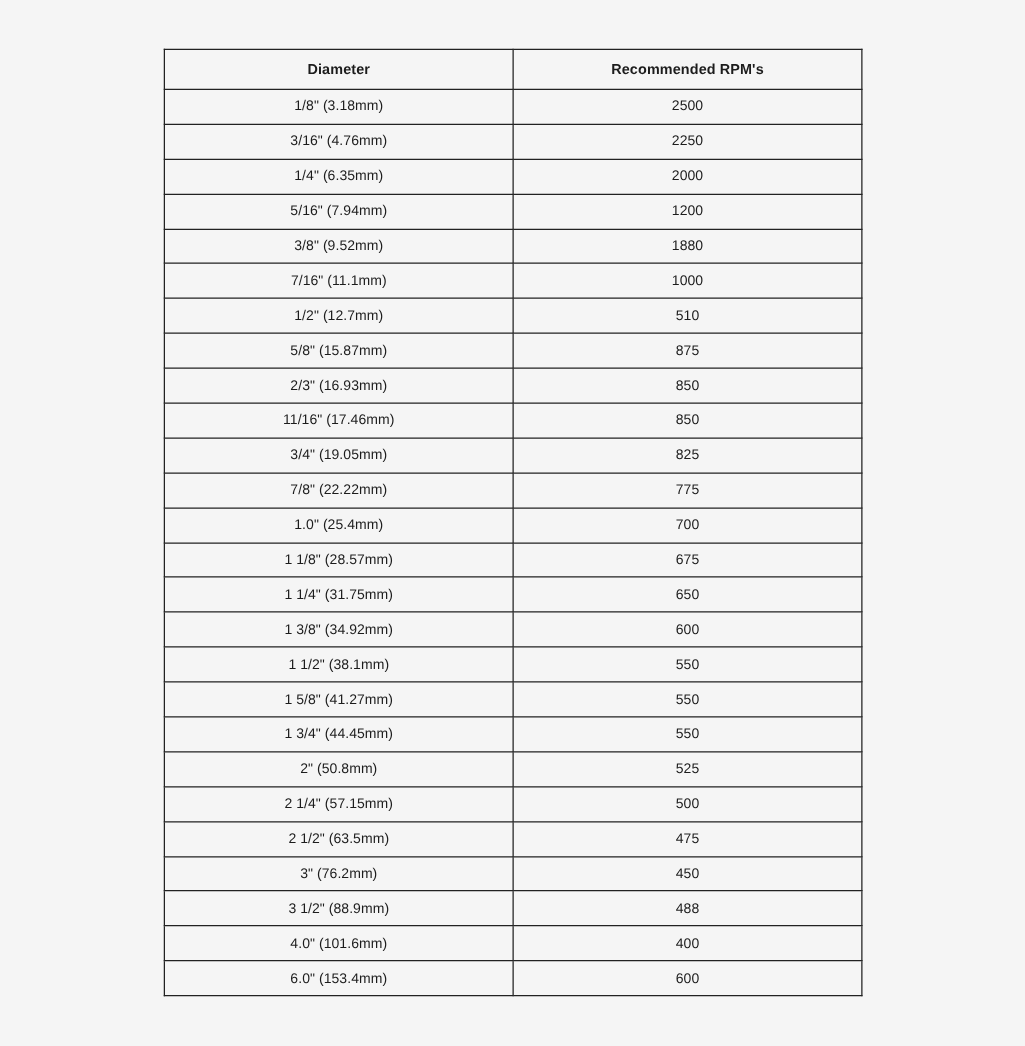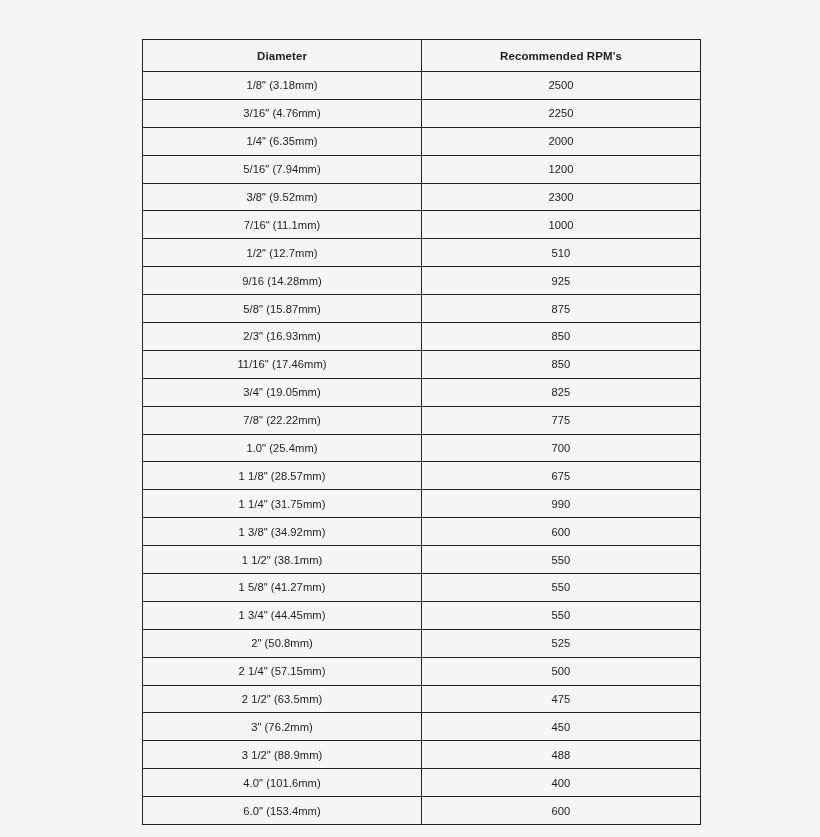--- a/index.html
+++ b/index.html
@@ -14,21 +14,21 @@
     -webkit-font-smoothing: antialiased;
   }
   .page {
     position: relative;
     width: 820px;
     height: 837px;
     box-sizing: border-box;
   }
   .table-wrap {
     position: absolute;
-    left: 142px;
+    left: 131px;
     top: 39px;
     width: 558px;
   }
   table.rpm-table {
     border-collapse: collapse;
     width: 558px;
     table-layout: fixed;
     background: #f5f5f5;
   }
   table.rpm-table col.col-diameter { width: 279px; }
@@ -84,33 +84,29 @@
           <tr>
             <td>1/4" (6.35mm)</td>
             <td>2000</td>
           </tr>
           <tr>
             <td>5/16" (7.94mm)</td>
             <td>1200</td>
           </tr>
           <tr>
             <td>3/8" (9.52mm)</td>
-            <td>2300</td>
+            <td>1880</td>
           </tr>
           <tr>
             <td>7/16" (11.1mm)</td>
             <td>1000</td>
           </tr>
           <tr>
             <td>1/2" (12.7mm)</td>
             <td>510</td>
-          </tr>
-          <tr>
-            <td>9/16 (14.28mm)</td>
-            <td>925</td>
           </tr>
           <tr>
             <td>5/8" (15.87mm)</td>
             <td>875</td>
           </tr>
           <tr>
             <td>2/3" (16.93mm)</td>
             <td>850</td>
           </tr>
           <tr>
@@ -128,21 +124,21 @@
           <tr>
             <td>1.0" (25.4mm)</td>
             <td>700</td>
           </tr>
           <tr>
             <td>1 1/8" (28.57mm)</td>
             <td>675</td>
           </tr>
           <tr>
             <td>1 1/4" (31.75mm)</td>
-            <td>990</td>
+            <td>650</td>
           </tr>
           <tr>
             <td>1 3/8" (34.92mm)</td>
             <td>600</td>
           </tr>
           <tr>
             <td>1 1/2" (38.1mm)</td>
             <td>550</td>
           </tr>
           <tr>

